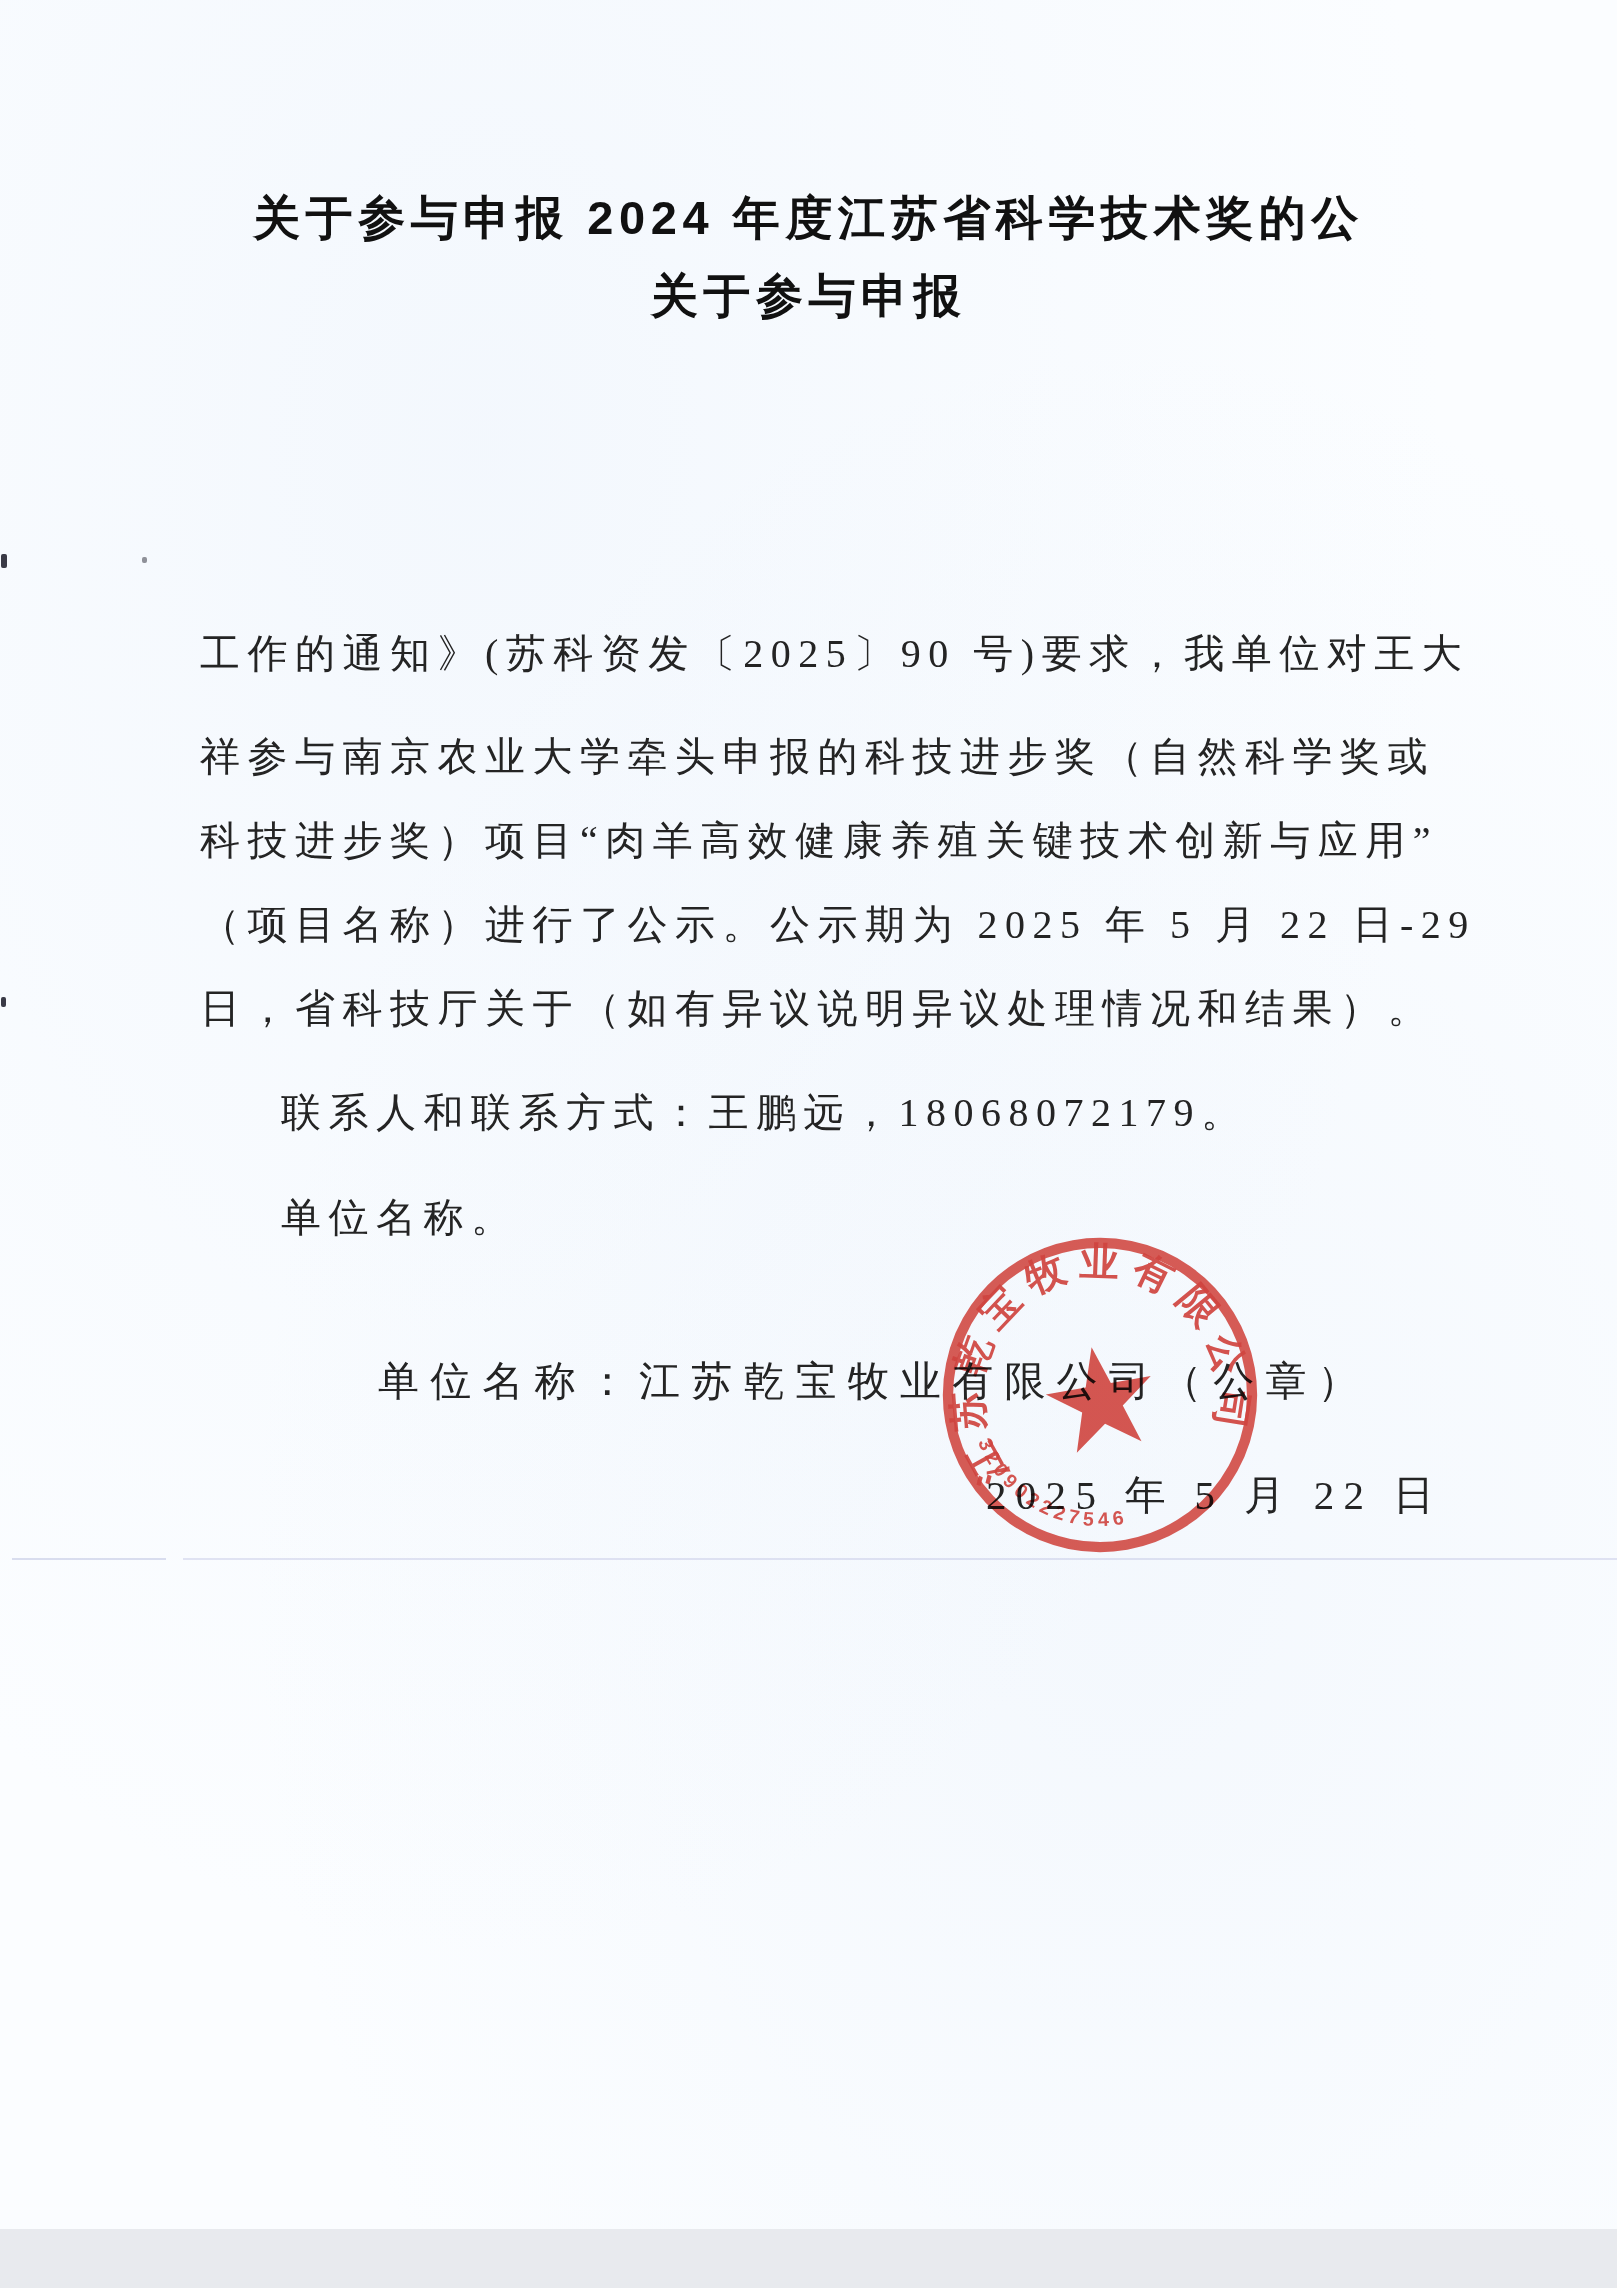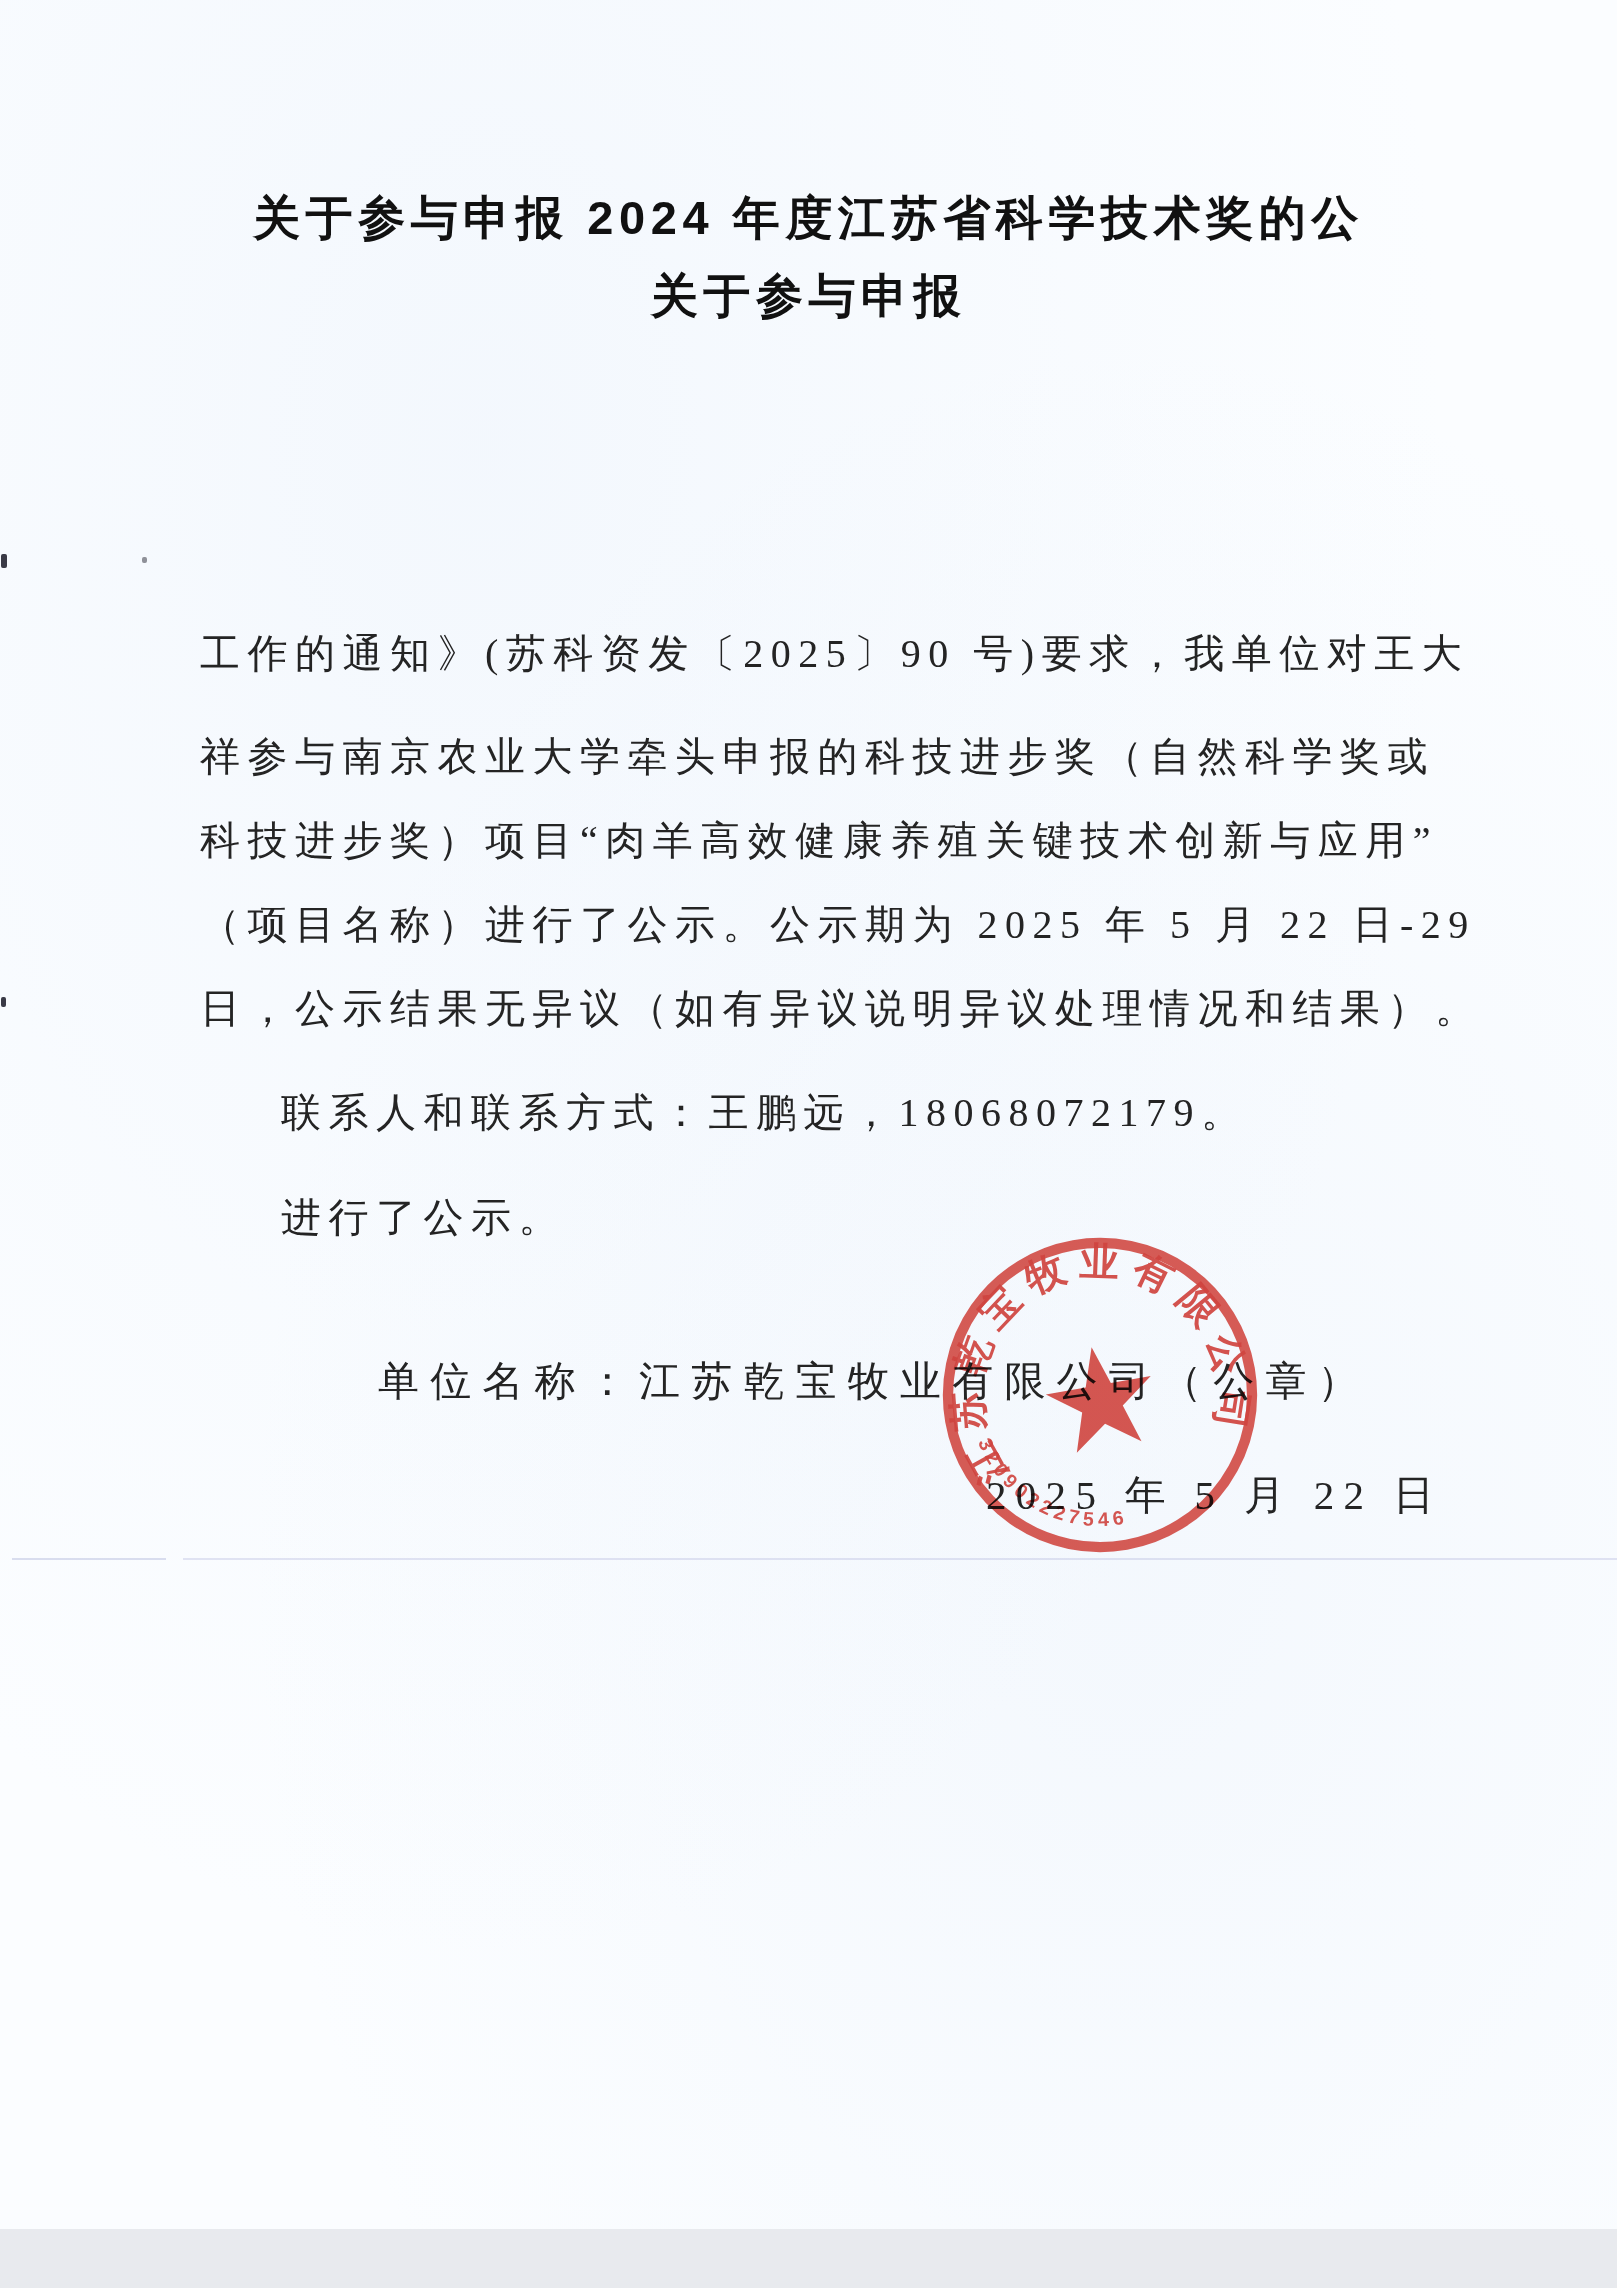--- a/index.html
+++ b/index.html
@@ -56,24 +56,24 @@
 
 <div class="page">
 
   <div class="title title-1">关于参与申报 2024 年度江苏省科学技术奖的公</div>
   <div class="title title-2">关于参与申报</div>
 
   <div class="bodyline" style="top:626px">工作的通知》(苏科资发〔2025〕90 号)要求，我单位对王大</div>
   <div class="bodyline" style="top:813px">科技进步奖）项目“肉羊高效健康养殖关键技术创新与应用”</div>
   <div class="bodyline" style="top:729px">祥参与南京农业大学牵头申报的科技进步奖（自然科学奖或</div>
   <div class="bodyline" style="top:897px">（项目名称）进行了公示。公示期为 2025 年 5 月 22 日-29</div>
-  <div class="bodyline" style="top:981px">日，公示结果无异议（如有异议说明异议处理情况和结果）。</div>
+  <div class="bodyline" style="top:981px">日，省科技厅关于（如有异议说明异议处理情况和结果）。</div>
 
   <div class="bodyline" style="top:1085px;left:281px">联系人和联系方式：王鹏远，18068072179。</div>
-  <div class="bodyline" style="top:1190px;left:281px">进行了公示。</div>
+  <div class="bodyline" style="top:1190px;left:281px">单位名称。</div>
 
   <div class="sig-unit">单位名称：江苏乾宝牧业有限公司（公章）</div>
   <div class="sig-date">2025 年 5 月 22 日</div>
 
   <svg class="seal" viewBox="-178 -178 356 356" xmlns="http://www.w3.org/2000/svg">
     <defs>
       <path id="arcName" d="M -110 65 A 128 128 0 1 1 110 65" fill="none"></path>
       <path id="arcSerial" d="M -138 25 A 140 140 0 0 0 60 127" fill="none"></path>
     </defs>
     <g transform="rotate(-10)">

